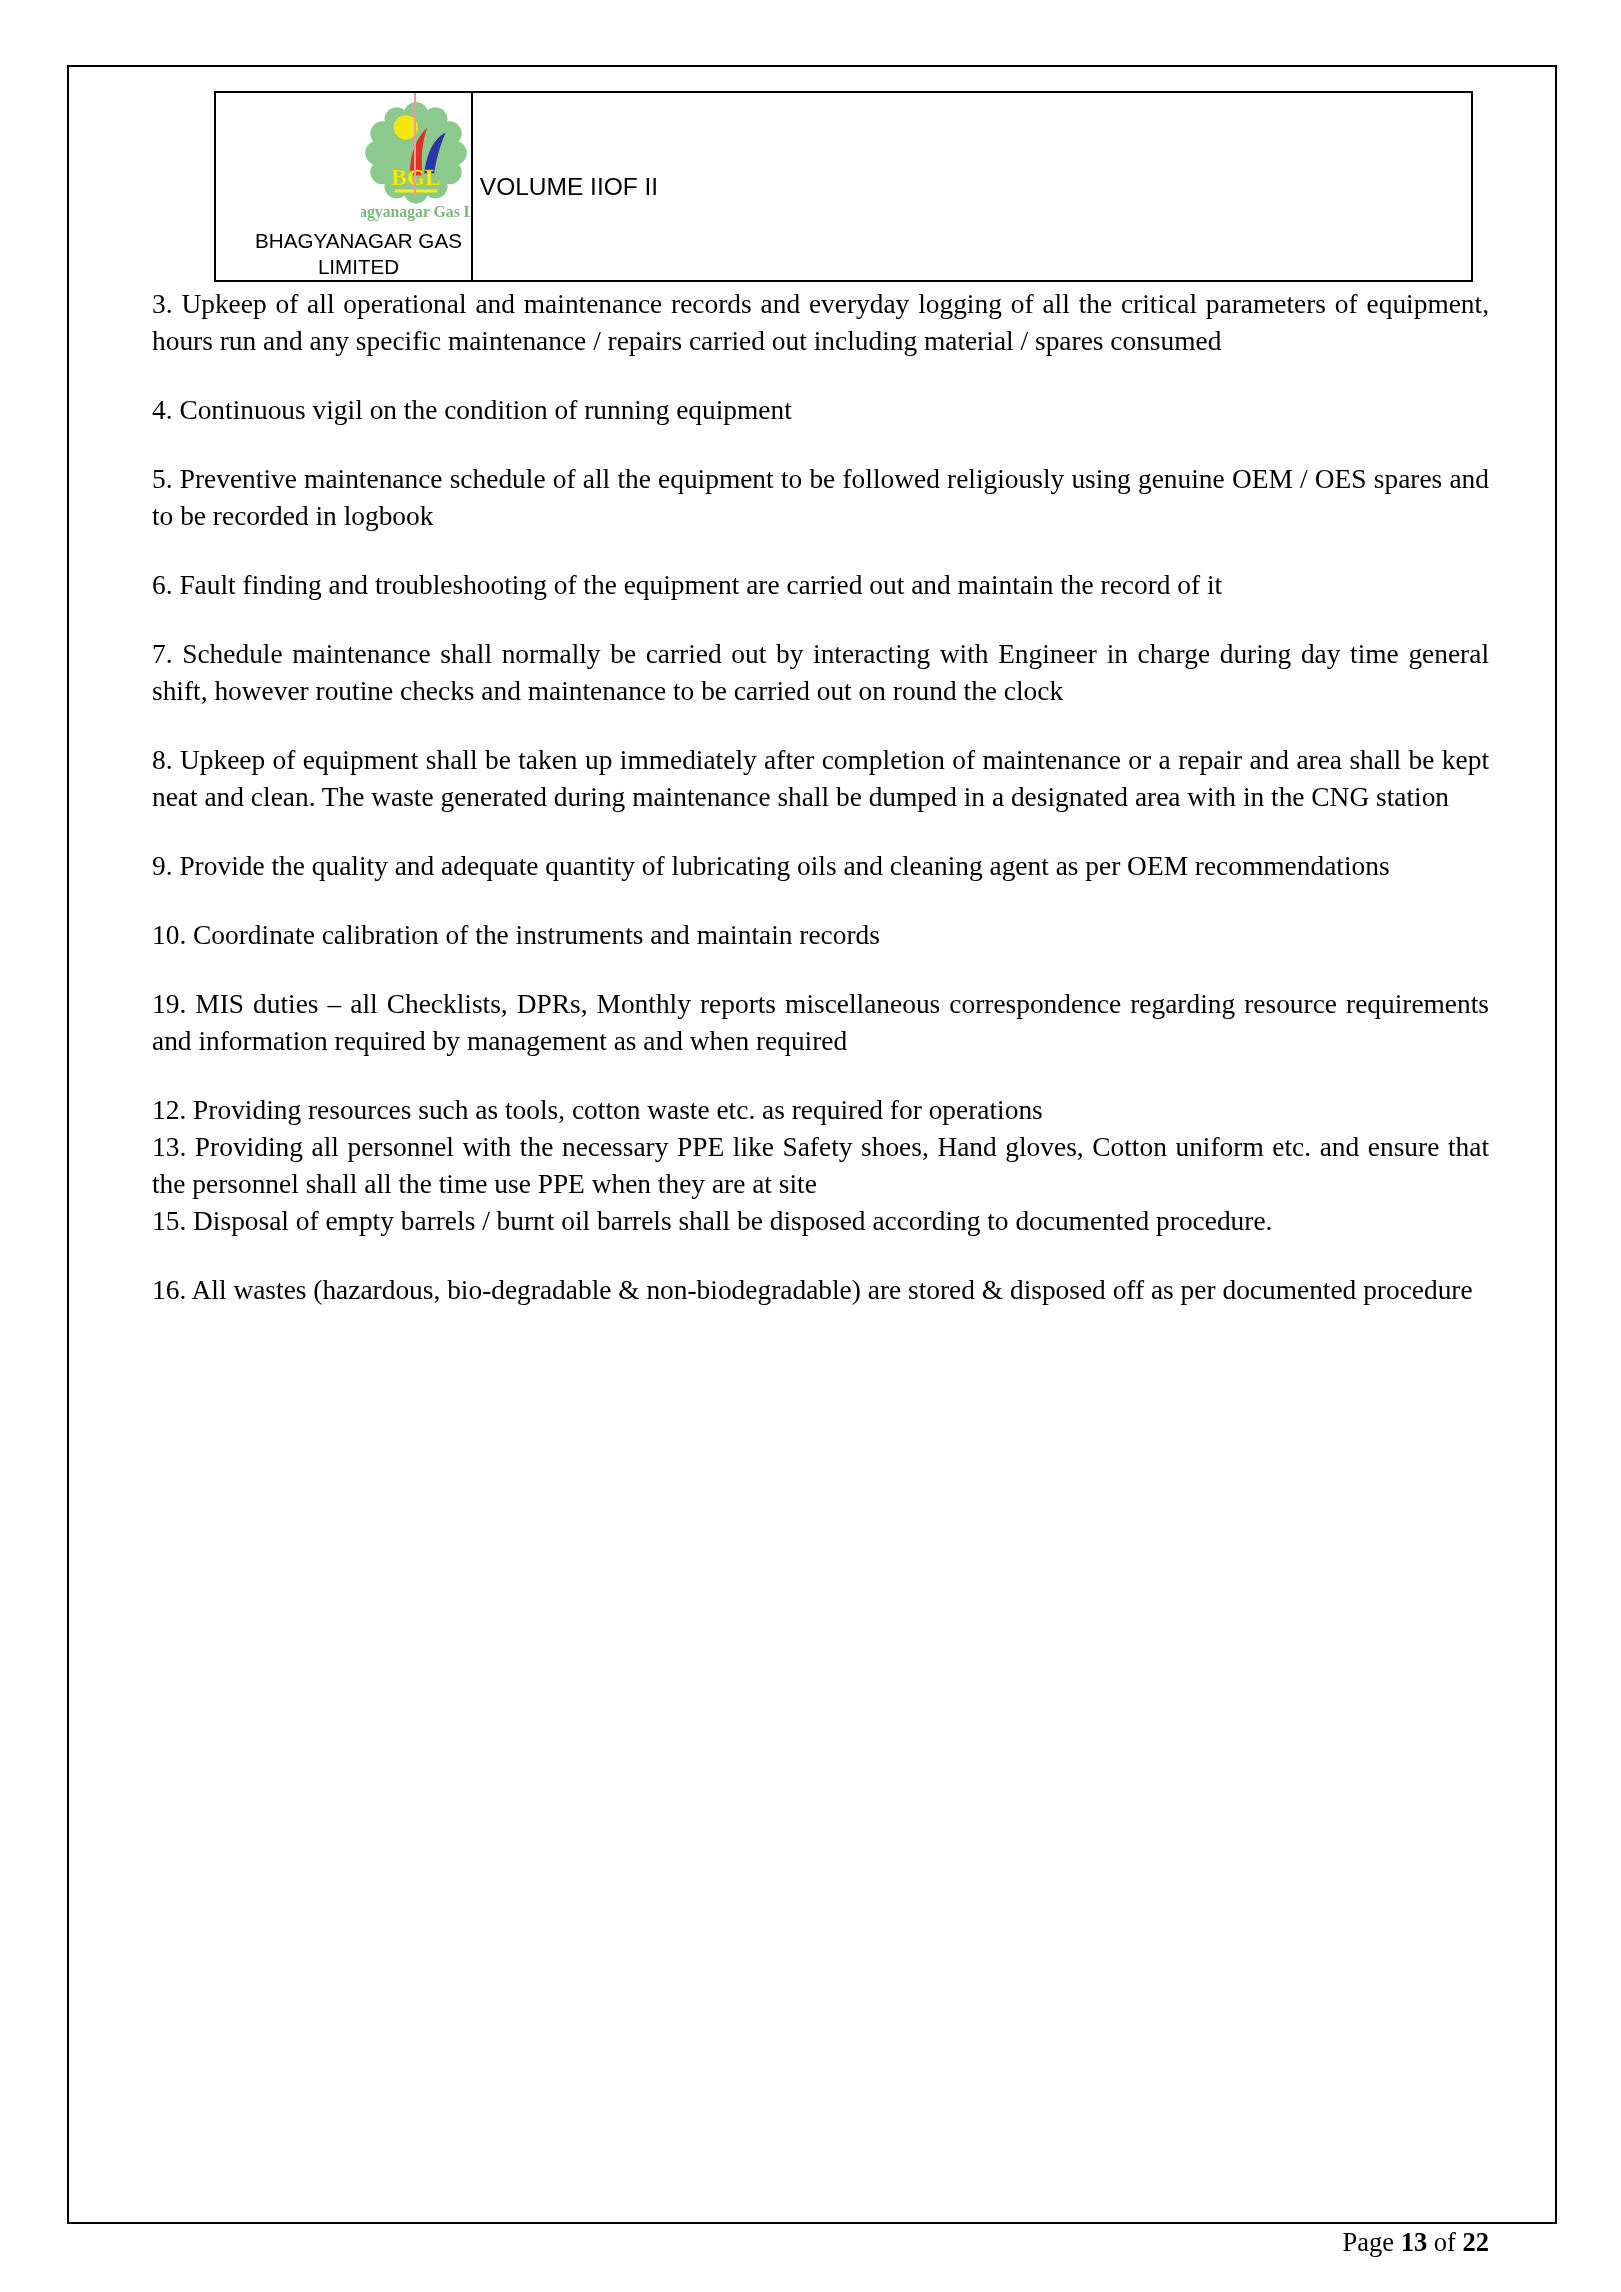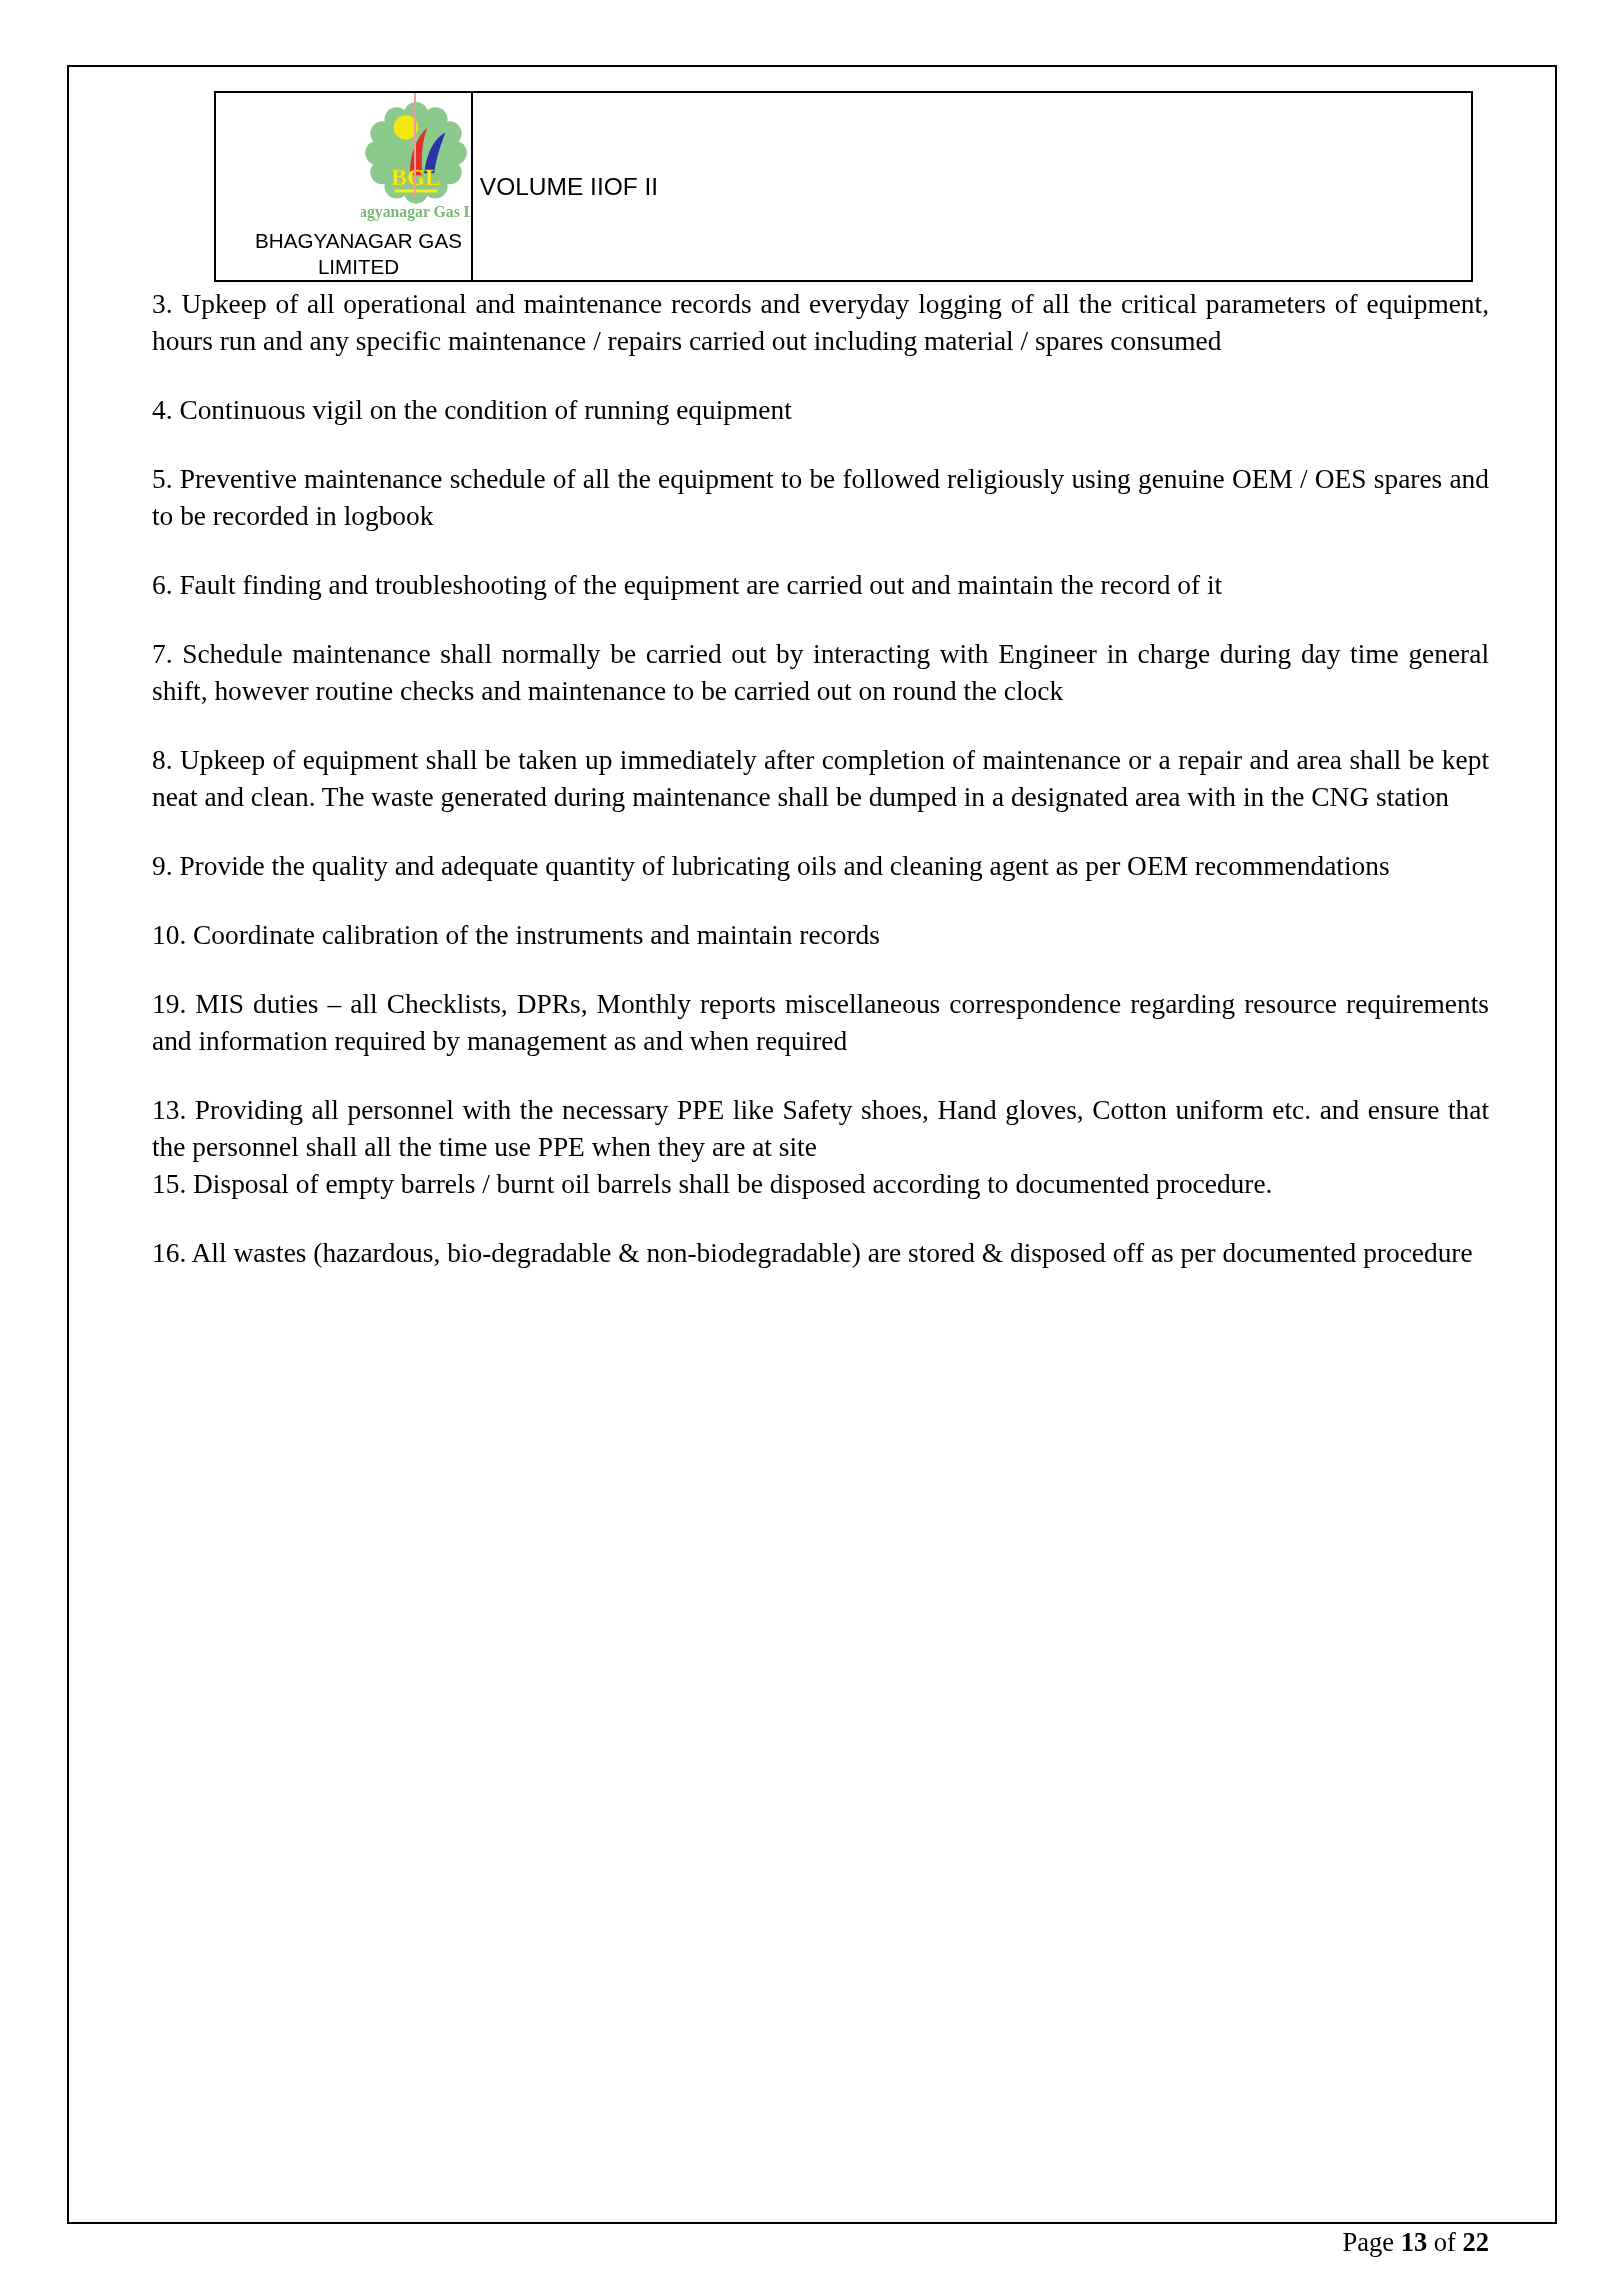--- a/index.html
+++ b/index.html
@@ -100,20 +100,21 @@
 <div class="body-text">
   <p>3. Upkeep of all operational and maintenance records and everyday logging of all the critical parameters of equipment, hours run and any specific maintenance / repairs carried out including material / spares consumed</p>
   <p>4. Continuous vigil on the condition of running equipment</p>
   <p>5. Preventive maintenance schedule of all the equipment to be followed religiously using genuine OEM / OES spares and to be recorded in logbook</p>
   <p>6. Fault finding and troubleshooting of the equipment are carried out and maintain the record of it</p>
   <p>7. Schedule maintenance shall normally be carried out by interacting with Engineer in charge during day time general shift, however routine checks and maintenance to be carried out on round the clock</p>
   <p>8. Upkeep of equipment shall be taken up immediately after completion of maintenance or a repair and area shall be kept neat and clean. The waste generated during maintenance shall be dumped in a designated area with in the CNG station</p>
   <p>9. Provide the quality and adequate quantity of lubricating oils and cleaning agent as per OEM recommendations</p>
   <p>10. Coordinate calibration of the instruments and maintain records</p>
   <p>19. MIS duties – all Checklists, DPRs, Monthly reports miscellaneous correspondence regarding resource requirements and information required by management as and when required</p>
+  <p class="tight">12. Providing resources such as tools, cotton waste etc. as required for operations</p>
   <p class="tight">13. Providing all personnel with the necessary PPE like Safety shoes, Hand gloves, Cotton uniform etc. and ensure that the personnel shall all the time use PPE when they are at site</p>
   <p>15. Disposal of empty barrels / burnt oil barrels shall be disposed according to documented procedure.</p>
   <p>16. All wastes (hazardous, bio-degradable &amp; non-biodegradable) are stored &amp; disposed off as per documented procedure</p>
 </div>
 
 <div class="footer">
   <span>Page</span>
   <b>13</b>
   <span>of</span>
   <b>22</b>

